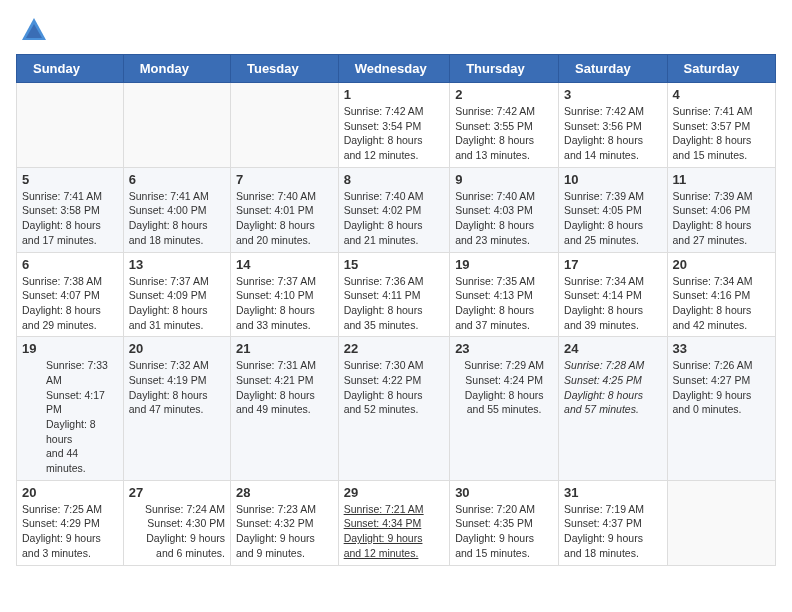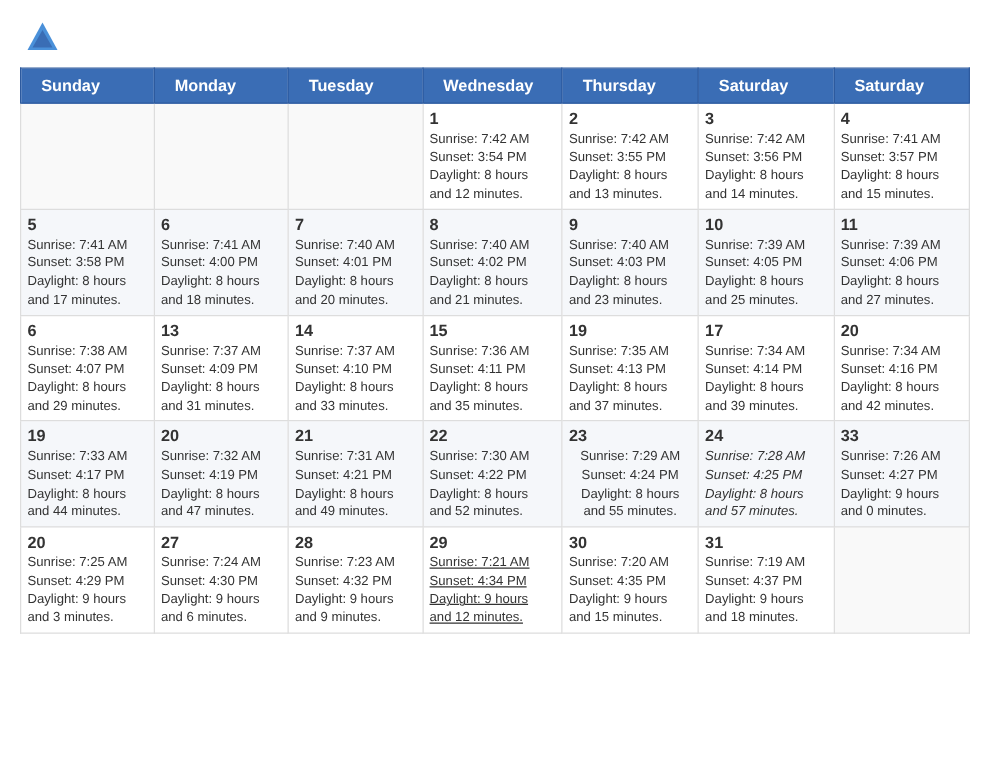--- a/index.html
+++ b/index.html
@@ -262,21 +262,21 @@
           <span class="day-number">20</span>
           <div class="day-info" style="white-space: pre-line;">Sunrise: 7:34 AM
 Sunset: 4:16 PM
 Daylight: 8 hours
 and 42 minutes.</div>
         </td>
       </tr>
       <tr>
         <td>
           <span class="day-number">19</span>
-          <div class="day-info" style="white-space: pre-line;">Sunrise: 7:33 AM
+          <div class="day-info" style="white-space: pre-line; margin-left: 24px;">Sunrise: 7:33 AM
 Sunset: 4:17 PM
 Daylight: 8 hours
 and 44 minutes.</div>
         </td>
         <td>
           <span class="day-number">20</span>
           <div class="day-info" style="white-space: pre-line;">Sunrise: 7:32 AM
 Sunset: 4:19 PM
 Daylight: 8 hours
 and 47 minutes.</div>
@@ -320,21 +320,21 @@
       <tr>
         <td>
           <span class="day-number">20</span>
           <div class="day-info" style="white-space: pre-line;">Sunrise: 7:25 AM
 Sunset: 4:29 PM
 Daylight: 9 hours
 and 3 minutes.</div>
         </td>
         <td>
           <span class="day-number">27</span>
-          <div class="day-info" style="white-space: pre-line;">Sunrise: 7:24 AM
+          <div class="day-info" style="white-space: pre-line; text-align: right;">Sunrise: 7:24 AM
 Sunset: 4:30 PM
 Daylight: 9 hours
 and 6 minutes.</div>
         </td>
         <td>
           <span class="day-number">28</span>
           <div class="day-info" style="white-space: pre-line;">Sunrise: 7:23 AM
 Sunset: 4:32 PM
 Daylight: 9 hours
 and 9 minutes.</div>

